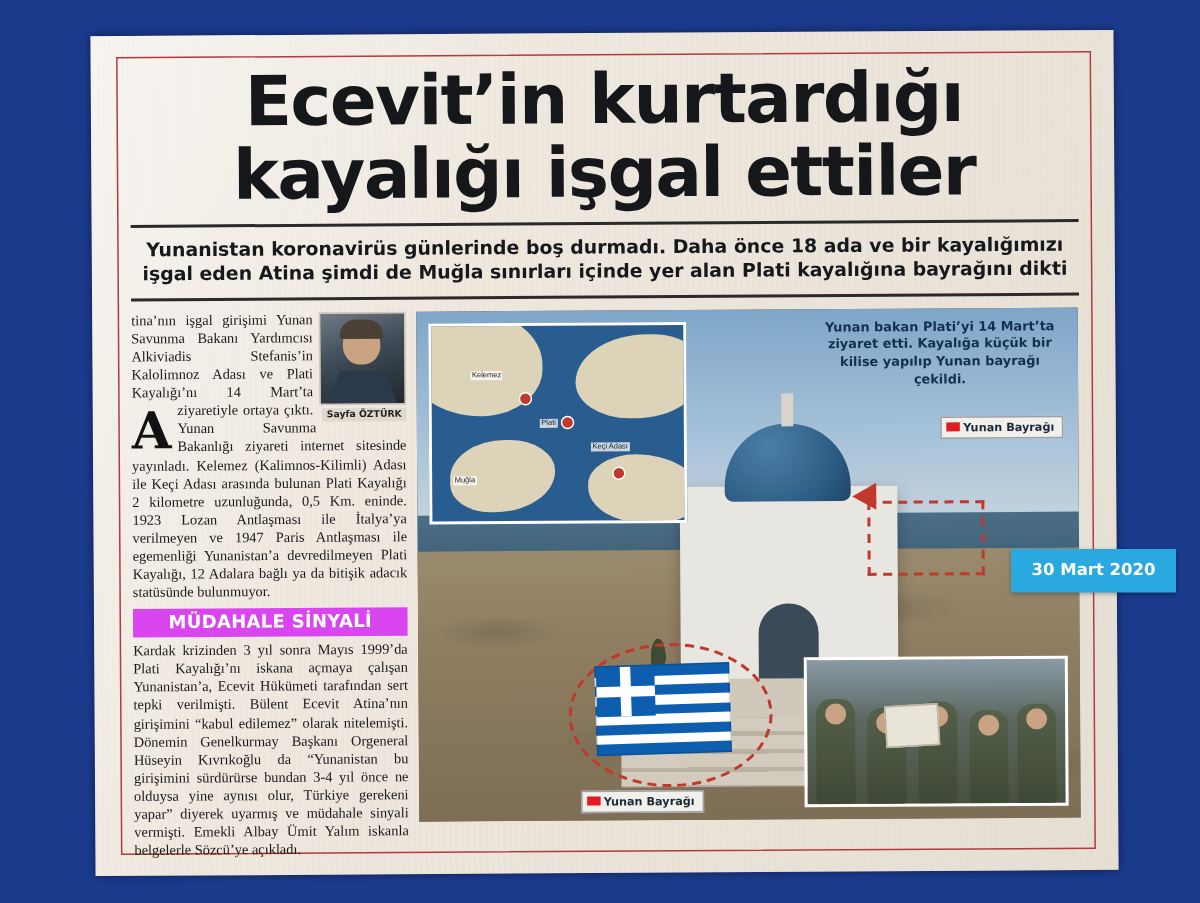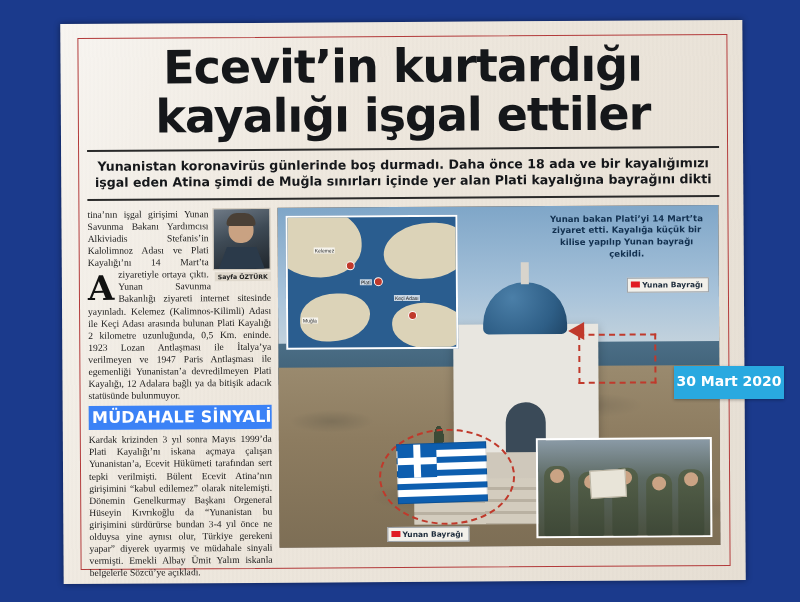--- a/index.html
+++ b/index.html
@@ -154,26 +154,26 @@
     font-family: "DejaVu Sans", sans-serif;
     font-size: 6.2px;
     font-weight: bold;
     line-height: 1.2;
     text-align: center;
     color: #222;
     background: #dfd8cc;
     padding: 1px 0;
   }
   .section-band {
-    background: #3b82f6;
+    background: #d946ef;
     color: #fff;
     font-family: "DejaVu Sans", sans-serif;
     font-weight: bold;
-    font-size: 16px;
-    text-align: right;
+    font-size: 12px;
+    text-align: center;
     padding: 2px 0;
     letter-spacing: 0.2px;
     margin: 4px 0 4px 0;
     clear: both;
   }
   
   .photo-main {
     position: absolute;
     left: 190px;
     top: 0;
@@ -425,21 +425,21 @@
     color: #fff;
     text-align: center;
     font-family: "DejaVu Sans", sans-serif;
     font-weight: bold;
     padding: 7px 0 8px 0;
     line-height: 1.25;
     box-shadow: 0 1px 3px rgba(0,0,0,0.3);
     z-index: 5;
   }
   .badge .b1 { font-size: 15px; display: block; }
-  .badge .b2 { font-size: 14px; display: block; }
+  .badge .b2 { font-size: 11px; display: block; }
 </style>
 </head>
 <body>
 
 <div id="root">
 
   <div class="clipping">
     <div class="paper-texture"></div>
     <div class="inner-frame"></div>
 

